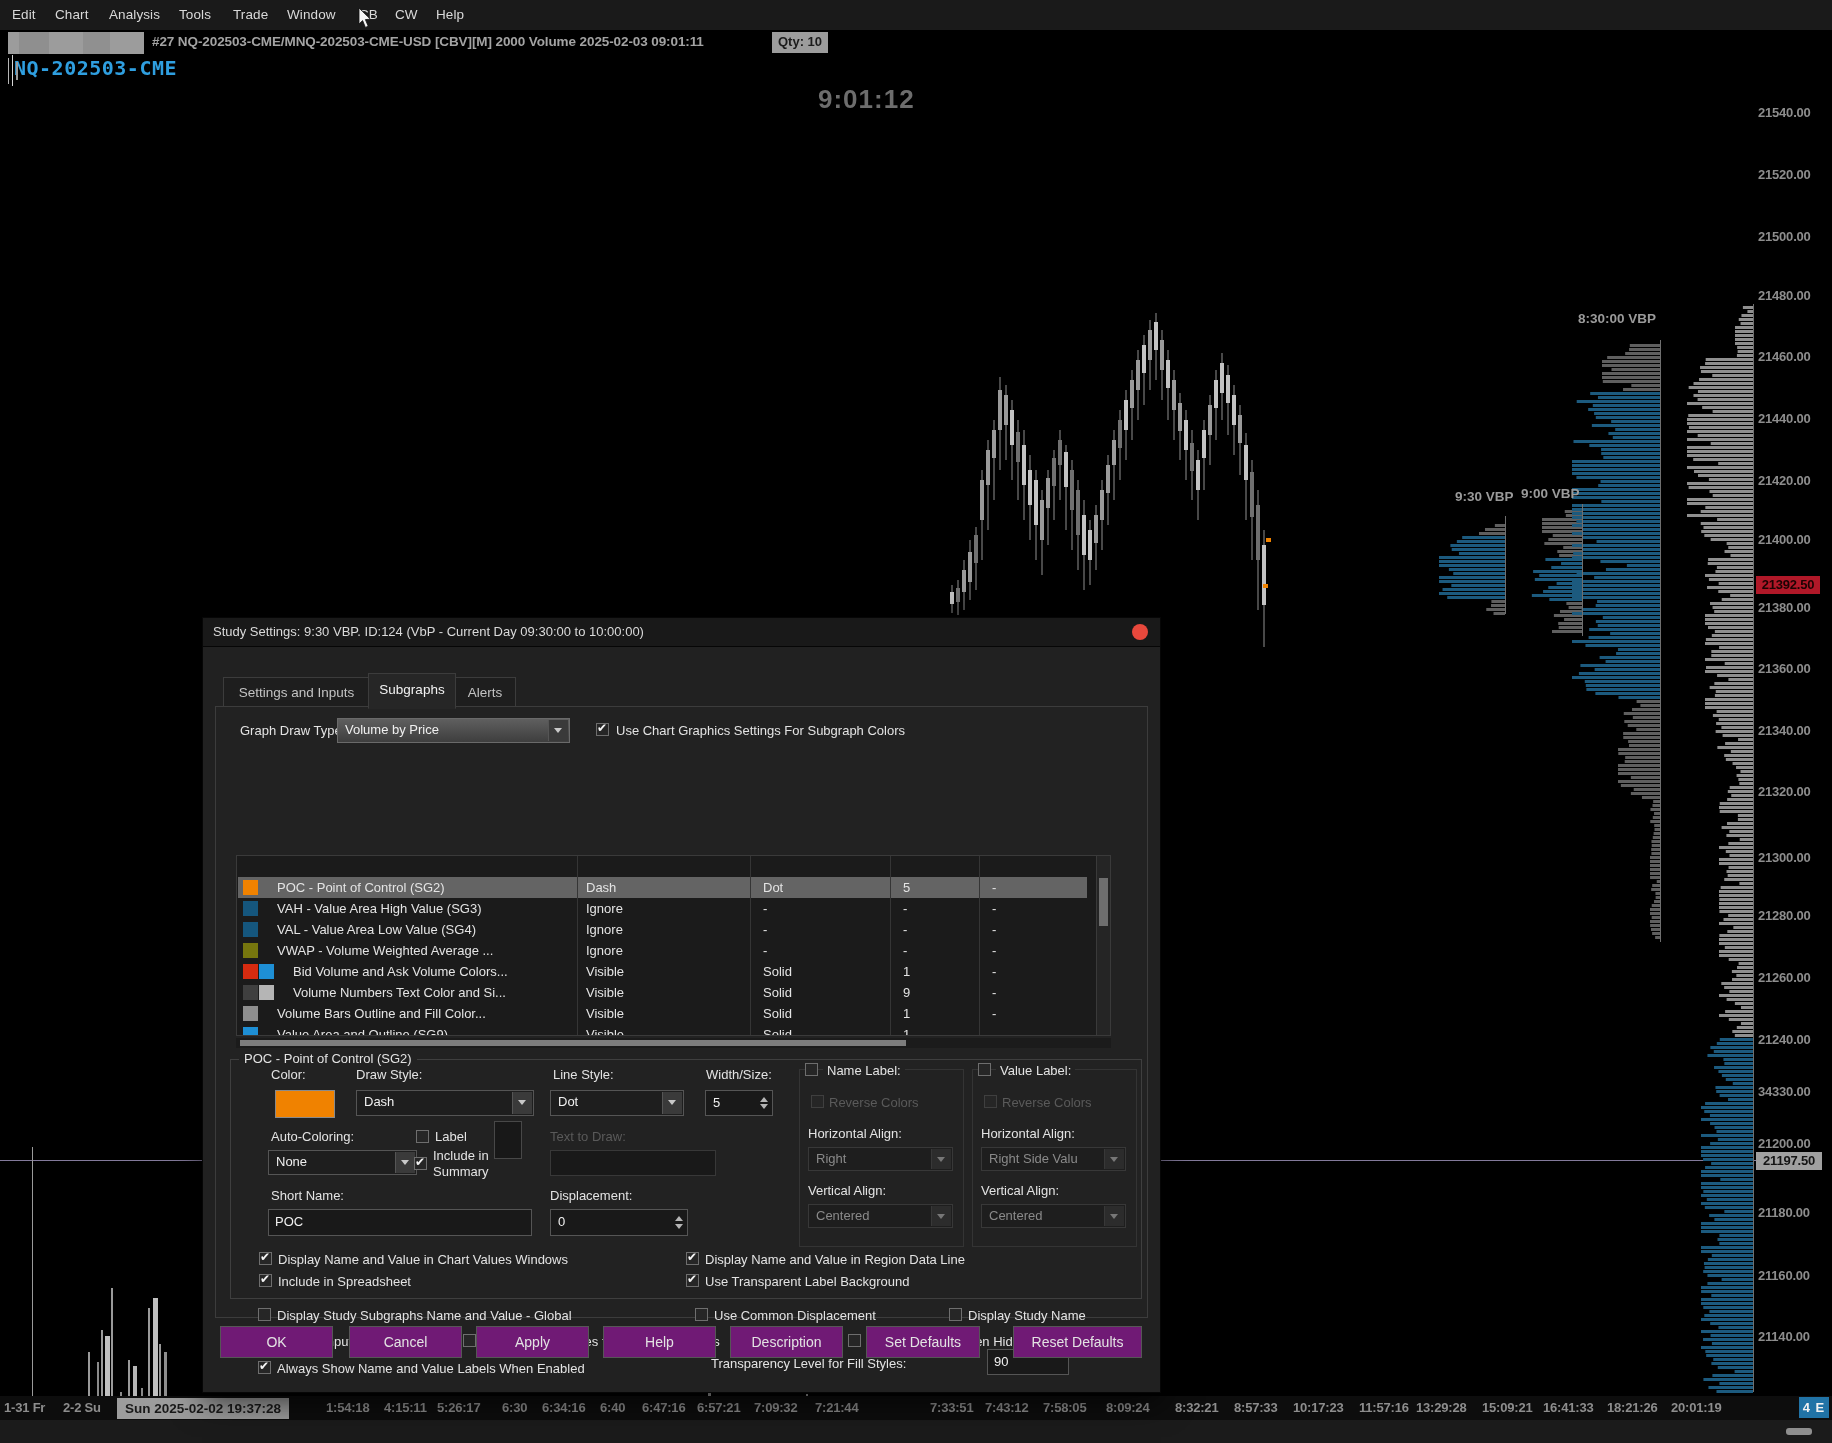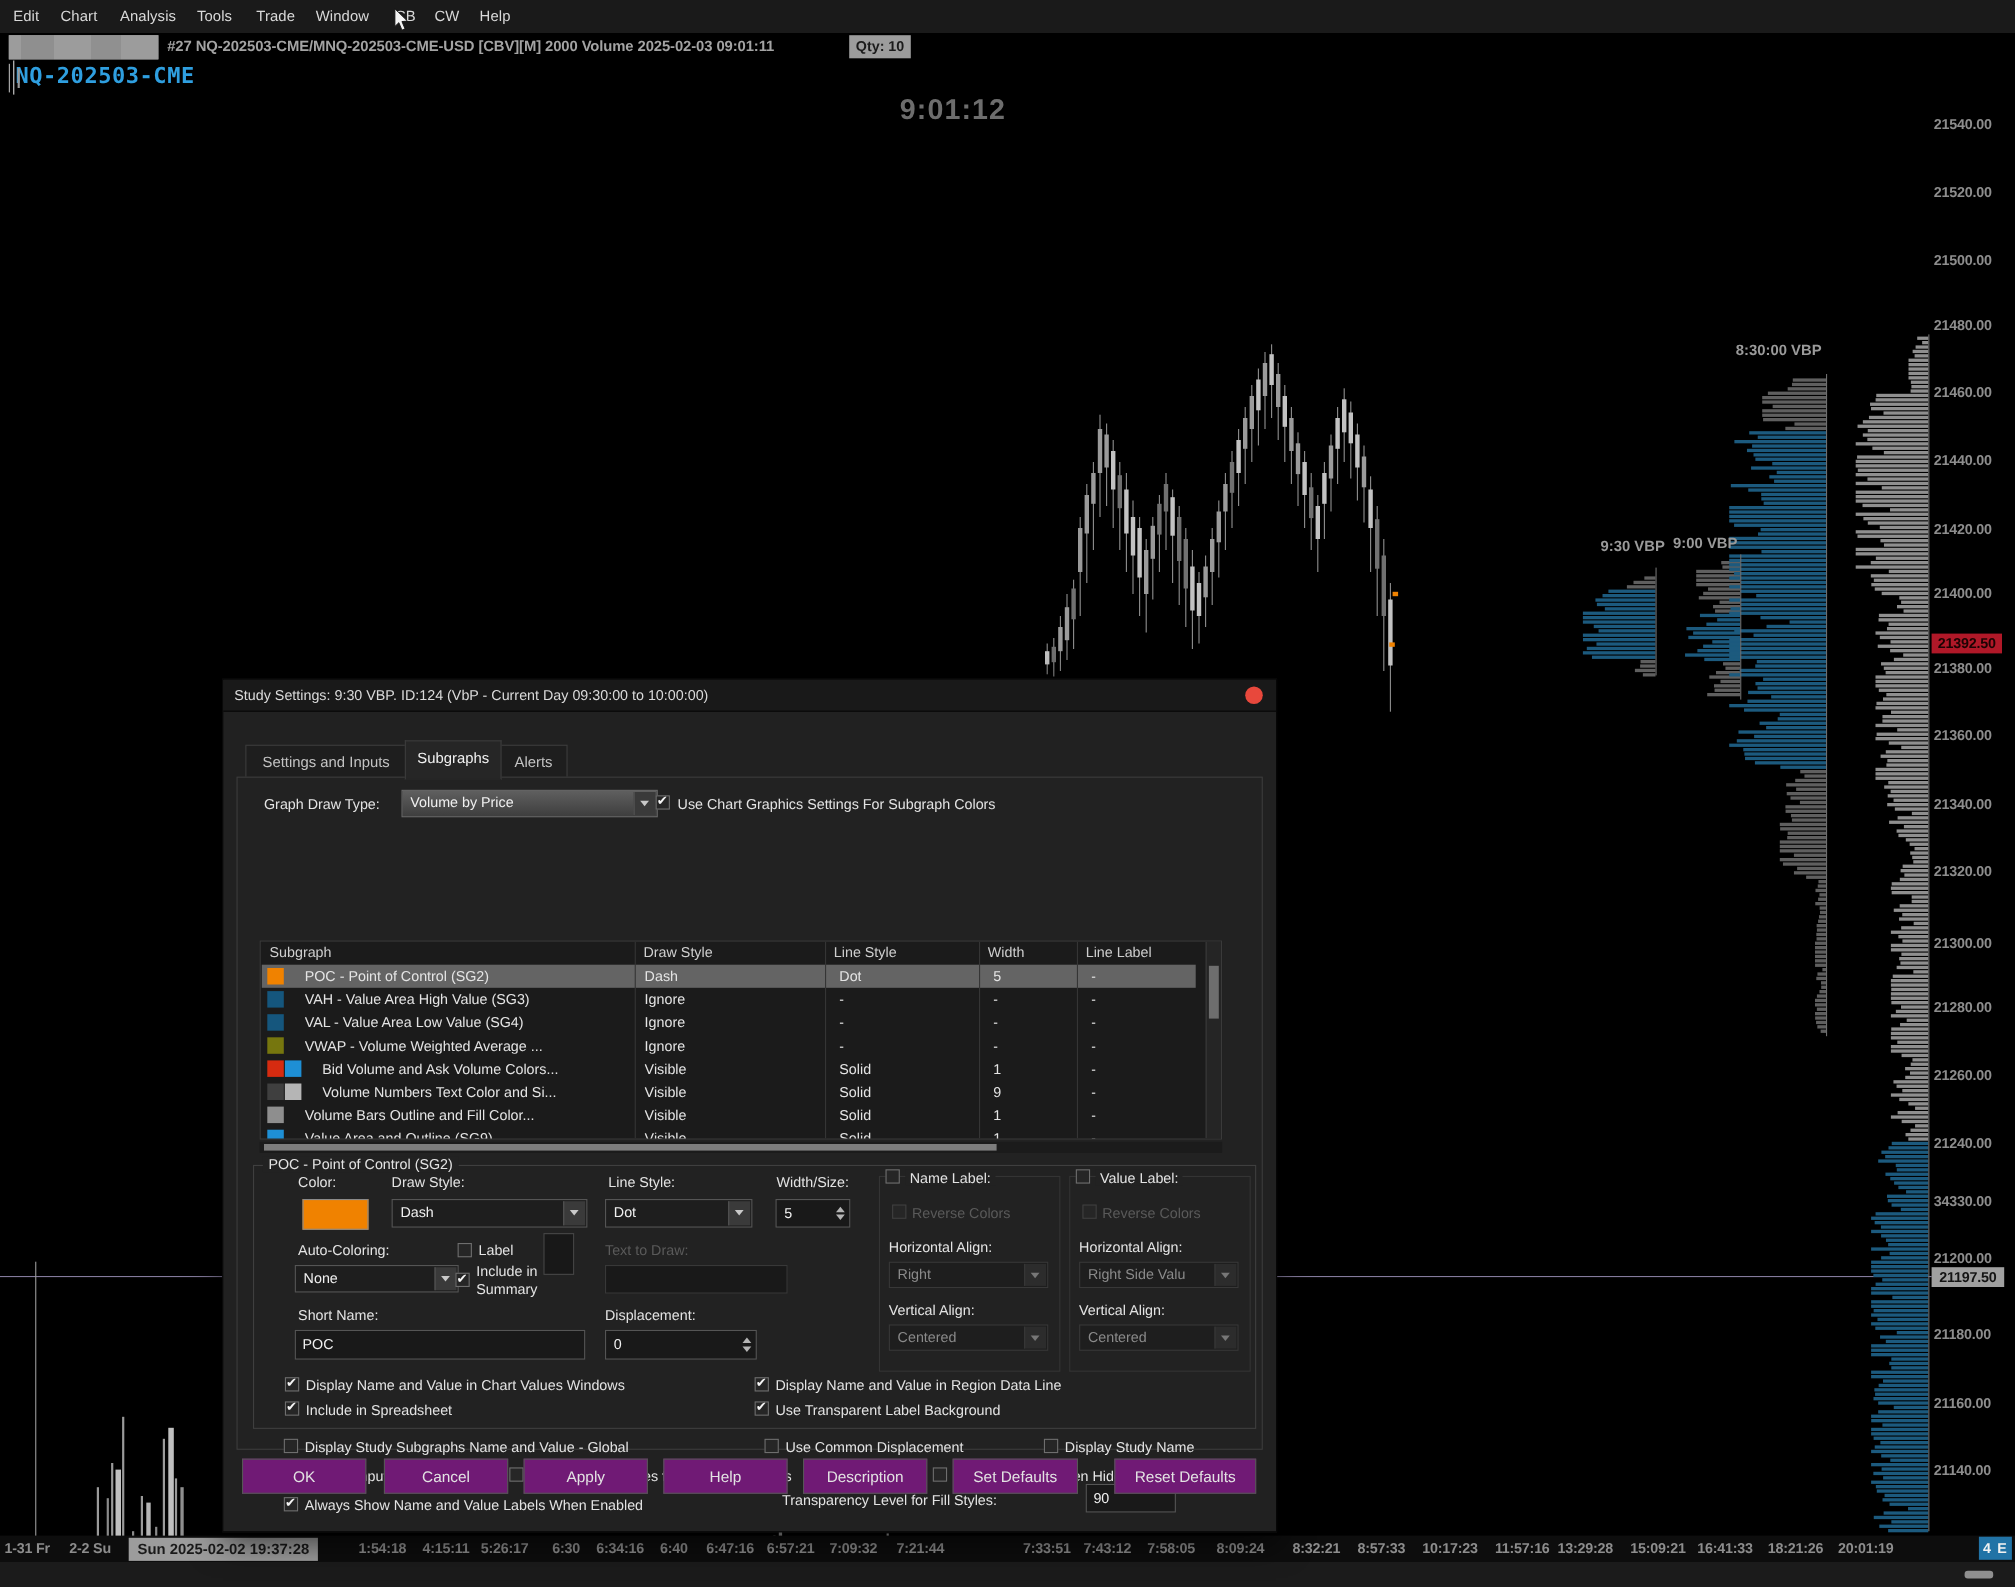--- a/index.html
+++ b/index.html
@@ -47,21 +47,21 @@
   .tab.active{background:#262626;color:#f2f2f2;border-bottom:1px solid #262626;z-index:3;}
   #panel{position:absolute;left:12px;top:88px;width:931px;height:610px;background:#222;border:1px solid #3c3c3c;}
   .lbl{position:absolute;font-size:13px;color:#e3e3e3;white-space:nowrap;}
   .lbl.dis{color:#5a5a5a;}
   
   .dd{position:absolute;background:#1e1e1e;border:1px solid #555;box-sizing:border-box;}
   .dd .t{position:absolute;left:7px;top:3px;font-size:13px;color:#f0f0f0;white-space:nowrap;overflow:hidden;right:22px;}
   .dd .btn{position:absolute;right:1px;top:1px;bottom:1px;width:19px;background:#3a3a3a;border-left:1px solid #555;}
   .dd .btn:after{content:"";position:absolute;left:5px;top:8px;border-left:4px solid transparent;
      border-right:4px solid transparent;border-top:5px solid #c9c9c9;}
-  .dd.light{background:linear-gradient(#5f5f5f,#3e3e3e);border-color:#6a6a6a;margin-left:28px;}
+  .dd.light{background:linear-gradient(#5f5f5f,#3e3e3e);border-color:#6a6a6a;}
   .dd.dis{background:#1e1e1e;border-color:#383838;}
   .dd.dis .t{color:#8a8a8a;}
   .dd.dis .btn{background:#2c2c2c;border-left-color:#383838;}
   .dd.dis .btn:after{border-top-color:#777;}
   
   .inp{position:absolute;background:#191919;border:1px solid #555;box-sizing:border-box;
      font-size:13px;color:#f0f0f0;padding:4px 6px 0 6px;}
   .inp.dis{border-color:#383838;}
   .spin{position:absolute;background:#191919;border:1px solid #555;box-sizing:border-box;}
   .spin .v{position:absolute;left:7px;top:4px;font-size:13px;color:#f0f0f0;}
@@ -818,27 +818,20 @@
 
       <div class="lbl" style="left:24px;top:16px;">Graph Draw Type:</div>
       <div class="dd light" style="left:121px;top:11px;width:233px;height:25px;">
         <span class="t">Volume by Price</span>
           <span class="btn"></span>
       </div>
       <span class="cb on" style="left:380px;top:16px;"></span>
       <div class="lbl" style="left:400px;top:16px;">Use Chart Graphics Settings For Subgraph Colors</div>
 
       <div id="sg-table">
-        <div id="sg-head" class="th-row">
-            <div class="th" style="left: 8px;">Subgraph</div>
-            <div class="th" style="left: 348px;">Draw Style</div>
-            <div class="th" style="left: 521px;">Line Style</div>
-            <div class="th" style="left: 661px;">Width</div>
-            <div class="th" style="left: 750px;">Line Label</div>
-          </div>
         <div id="sg-body">
             <div class="sg-row sel" style="top: 21px;">
               <div class="swatch" style="left: 5px; background: rgb(240, 130, 0);"></div>
               <div class="sg-cell" style="left: 39px; width: 297px;">POC - Point of Control (SG2)</div>
               <div class="sg-cell" style="left: 348px;">Dash</div>
               <div class="sg-cell" style="left: 525px;">Dot</div>
               <div class="sg-cell" style="left: 665px;">5</div>
               <div class="sg-cell" style="left: 754px;">-</div>
             </div>
             <div class="sg-row" style="top: 42px;">

